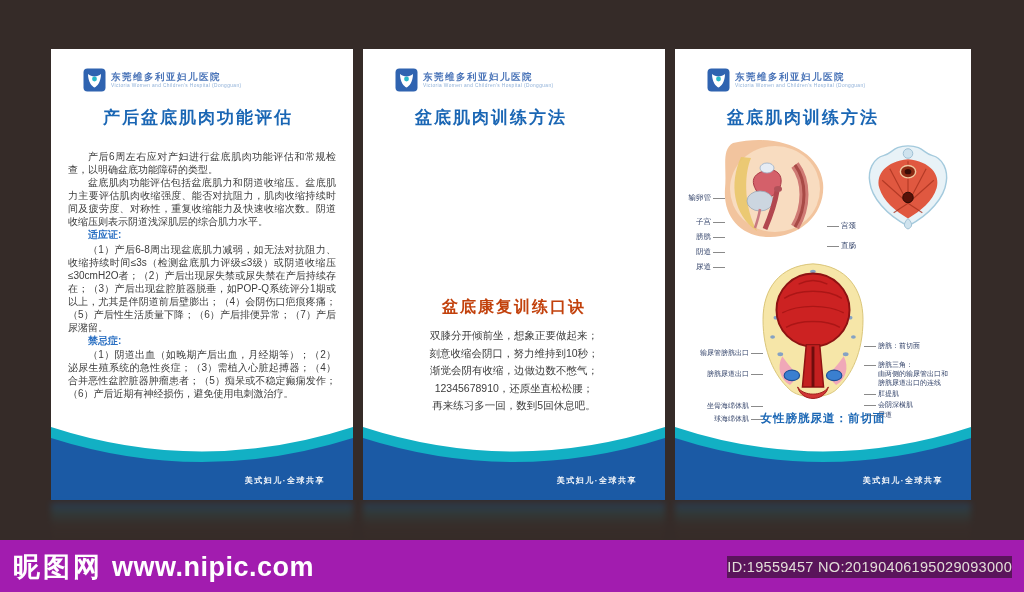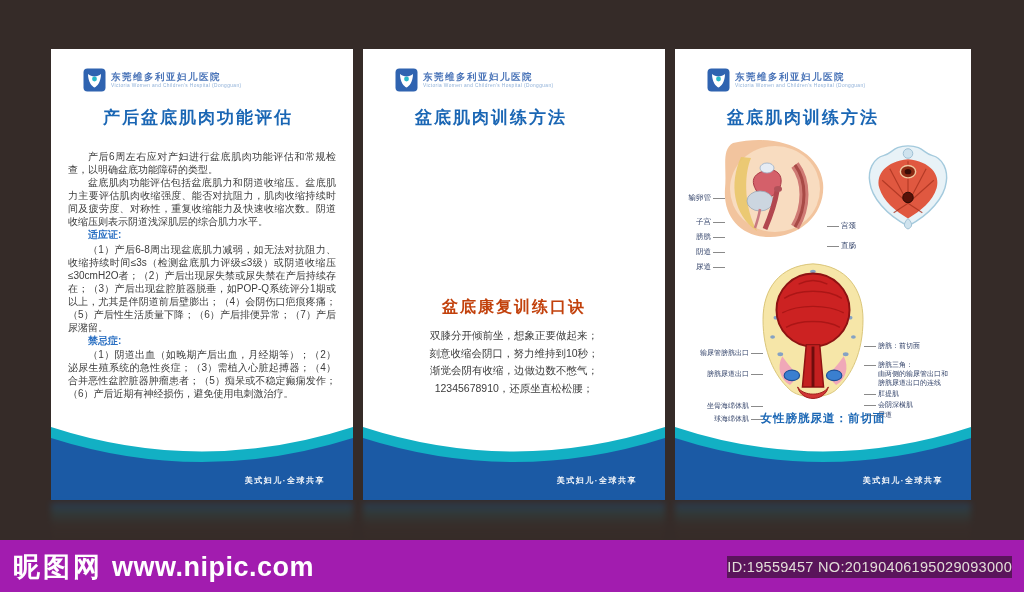--- a/index.html
+++ b/index.html
@@ -122,20 +122,21 @@
       <span class="logo-en">Victoria Women and Children's Hospital (Dongguan)</span>
     </div>
   </div>
   <div class="poster-title">盆底肌肉训练方法</div>
   <div class="subtitle">盆底康复训练口诀</div>
   <div class="mnemonic">
     <div>双膝分开倾前坐，想象正要做起来；</div>
     <div>刻意收缩会阴口，努力维持到10秒；</div>
     <div>渐觉会阴有收缩，边做边数不憋气；</div>
     <div>12345678910，还原坐直松松腰；</div>
+    <div>再来练习多一回，数到5回休息吧。</div>
   </div>
   <div class="footer">
     <svg viewBox="0 0 302 76" preserveAspectRatio="none">
       <path d="M0,3 Q151,52 302,3 L302,76 L0,76 Z" fill="#12b0c4"></path>
       <path d="M0,14 Q151,62 302,14 L302,76 L0,76 Z" fill="#1b5aa5"></path>
     </svg>
     <div class="slogan">美式妇儿·全球共享</div>
   </div>
 </div>
 

